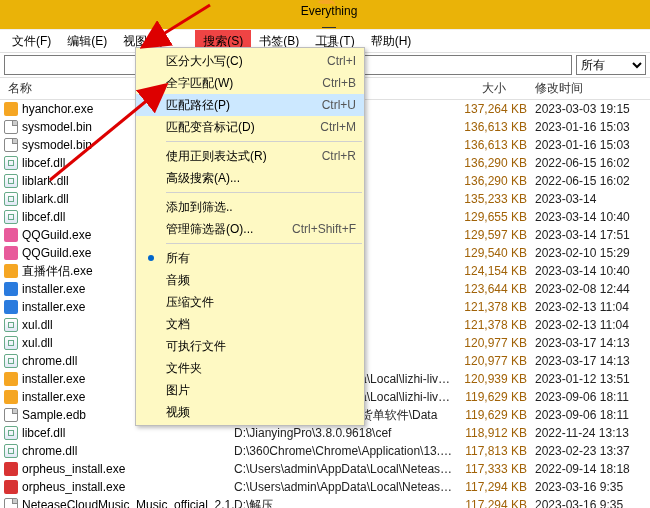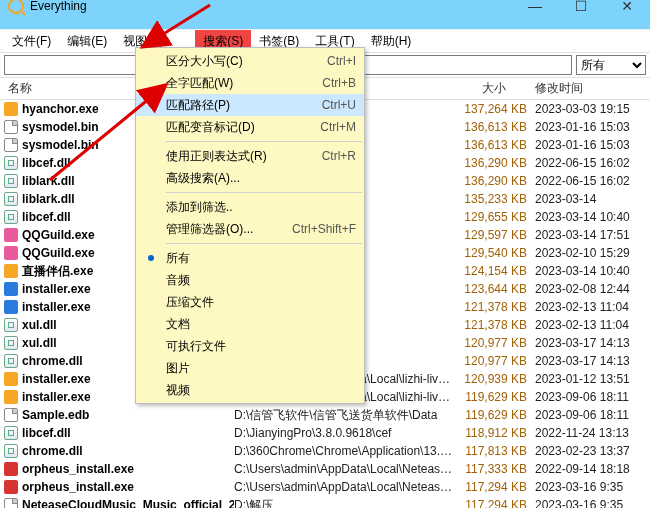--- a/index.html
+++ b/index.html
@@ -12,22 +12,23 @@
     height: 508px;
     overflow: hidden;
     position: relative;
   }
   
   .titlebar {
     height: 30px;
     display: flex;
     align-items: center;
     padding: 0 0 17px 8px;
-    background: #7dd3fc;
+    background: #eab308;
     border-bottom: 1px solid #eee;
+    flex-direction: column;
   }
   .tb-icon {
     width: 16px; height: 16px; margin-right: 6px;
     border: 2px solid #f5a623; border-radius: 50%;
     position: relative;
   }
   .tb-icon::after {
     content: ""; position: absolute; width: 6px; height: 2px;
     background: #f5a623; bottom: -2px; right: -4px; transform: rotate(45deg);
   }
@@ -102,21 +103,21 @@
   .list {
     overflow: hidden;
   }
   .row {
     display: flex;
     height: 18px;
     align-items: center;
     font-size: 12px;
     padding-left: 4px;
   }
-  .row .cname { flex: 0 0 230px; display: flex; align-items: center; gap: 4px; white-space: nowrap; overflow: hidden; text-overflow: ellipsis; font-weight: bold;}
+  .row .cname { flex: 0 0 230px; display: flex; align-items: center; gap: 4px; white-space: nowrap; overflow: hidden; text-overflow: ellipsis;}
   .row .cpath { flex: 1 1 auto; white-space: nowrap; overflow: hidden; text-overflow: ellipsis; color: #222;}
   .row .csize { flex: 0 0 80px; text-align: right; padding-right: 8px; color: #a16207;}
   .row .cdate { flex: 0 0 115px; color: #222; white-space: nowrap; overflow: hidden;}
 
   .ficon { width: 14px; height: 14px; flex: 0 0 14px; border-radius: 2px; }
   .i-exe-blue { background: #2a7bde; }
   .i-exe-pink { background: #e85a9b; }
   .i-exe-orange { background: #f5a623; }
   .i-exe-red { background: #d83333; }
   .i-generic { background: #fff; border: 1px solid #888; position: relative;}
@@ -452,20 +453,23 @@
     <div class="dd-item">
       <div class="dd-label">压缩文件</div>
     </div>
     <div class="dd-item">
       <div class="dd-label">文档</div>
     </div>
     <div class="dd-item">
       <div class="dd-label">可执行文件</div>
     </div>
     <div class="dd-item">
+      <div class="dd-label">文件夹</div>
+    </div>
+    <div class="dd-item">
       <div class="dd-label">图片</div>
     </div>
     <div class="dd-item">
       <div class="dd-label">视频</div>
     </div>
   </div>
 
 <svg class="arrow-svg">
   <defs>
     <marker id="ah" markerWidth="10" markerHeight="10" refX="2" refY="5" orient="auto">

